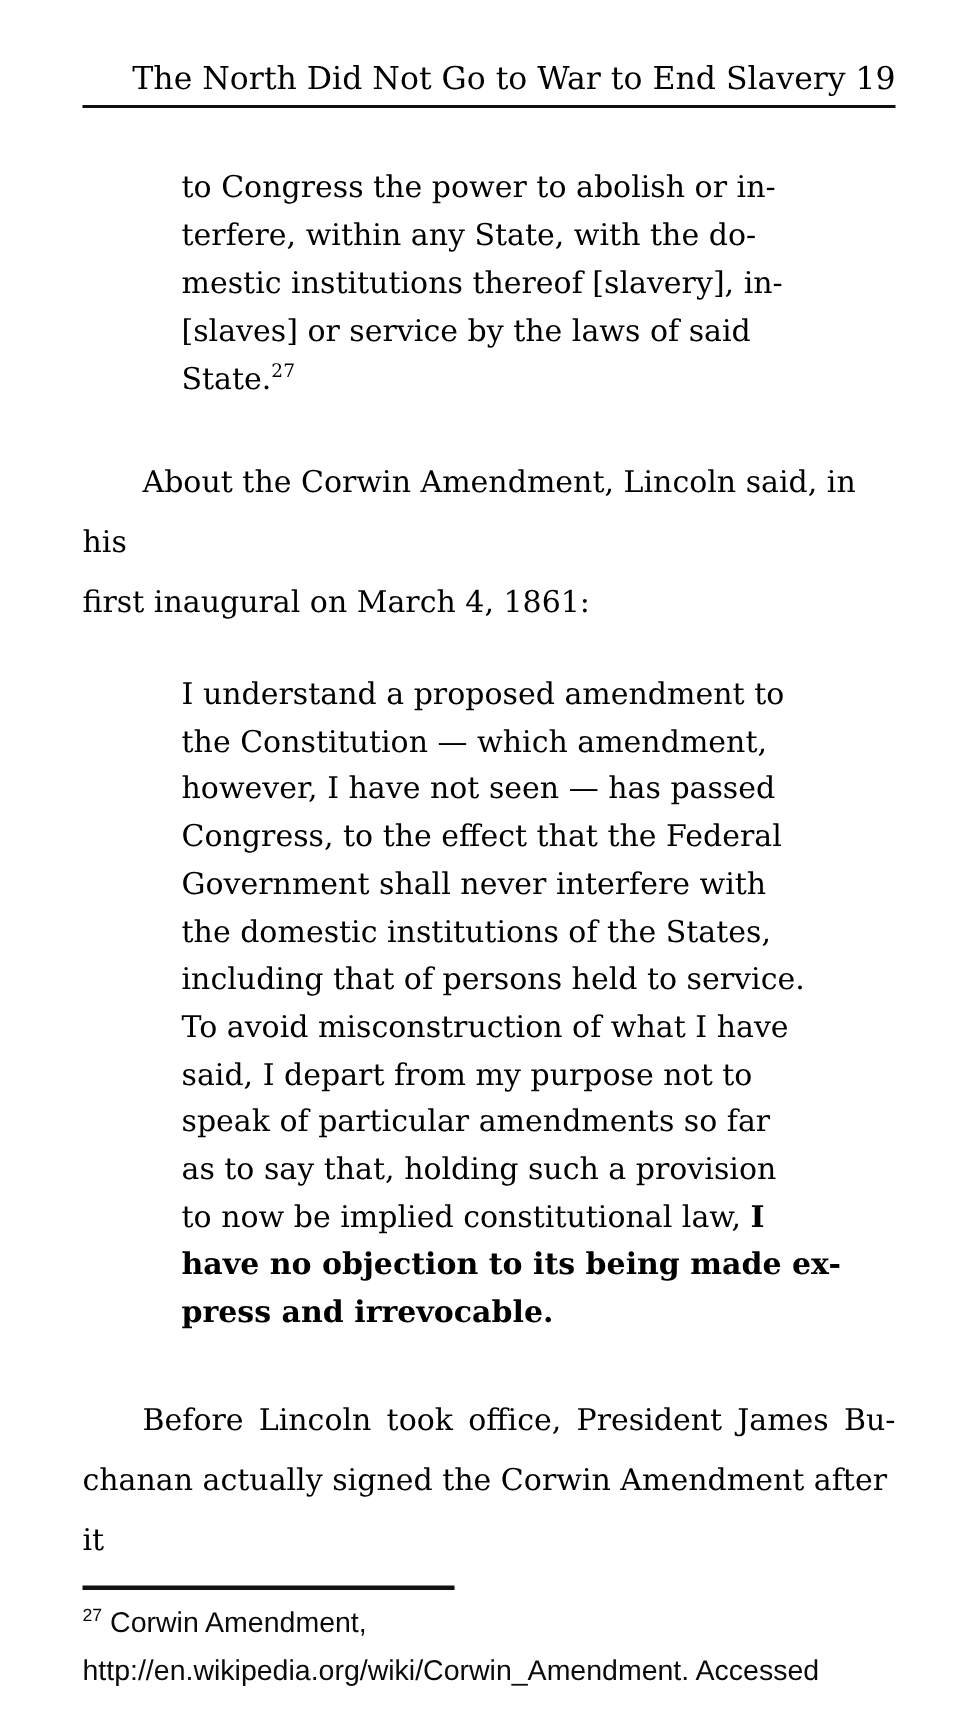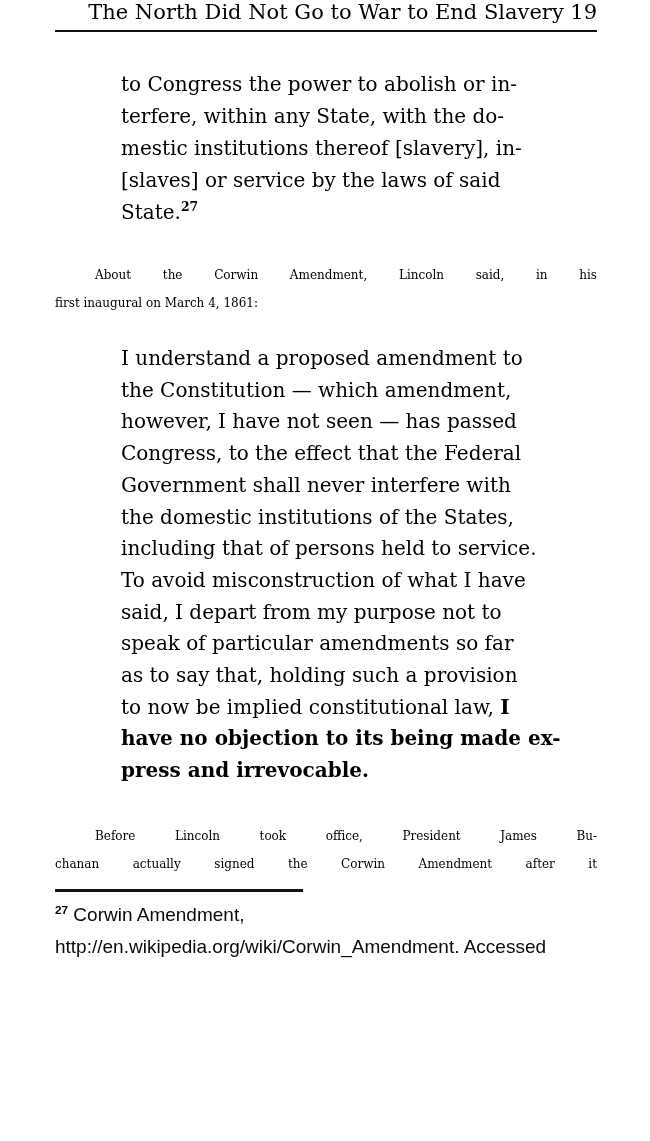--- a/index.html
+++ b/index.html
@@ -9,42 +9,42 @@
     height: 1141px;
     box-sizing: border-box;
     padding: 0 53px 0 55px;
     background: #ffffff;
     color: #000000;
     font-family: "DejaVu Serif", serif;
     overflow: hidden;
   }
 
   
-  .header { }
+  .header { padding-top: 40px; }
   .header-row { position: relative; text-align: center; font-size: 21px; line-height: 24px; }
   .pagenum { position: absolute; right: 0; top: 0; }
   .header-rule { margin-top: 6px; border-top: 2px solid #111; height: 0; }
 
   
   .quote { margin-left: 66px; font-size: 20px; }
   .q1 { margin-top: 36px; line-height: 32px; }
   .q2 { margin-top: 26px; line-height: 31.7px; }
 
   
-  .para { margin: 0; font-size: 12px; line-height: 28px; }
+  .para { margin: 0; font-size: 20px; line-height: 40px; }
   .p1 { margin-top: 33px; }
   .p2 { margin-top: 35px; }
   .para .line:first-child { text-indent: 40px; }
   .p1 .line:first-child { text-align-last: justify; }
   .p2 .line { text-align-last: justify; }
 
   .line { white-space: nowrap; }
   .para .line { white-space: normal; }
   .b { font-weight: bold; }
-  sup { font-size: 0.62em; line-height: 0; font-weight: bold; }
+  sup { font-size: 0.62em; line-height: 0; }
 
   
   .footnote { margin-top: 11px; }
   .footnote-rule { width: 248px; border-top: 3px solid #111; height: 0; }
   .footnote-text {
     margin-top: 7px;
     font-family: "Liberation Sans", sans-serif;
     font-size: 19px;
     line-height: 32.5px;
     color: #0a0a0a;

